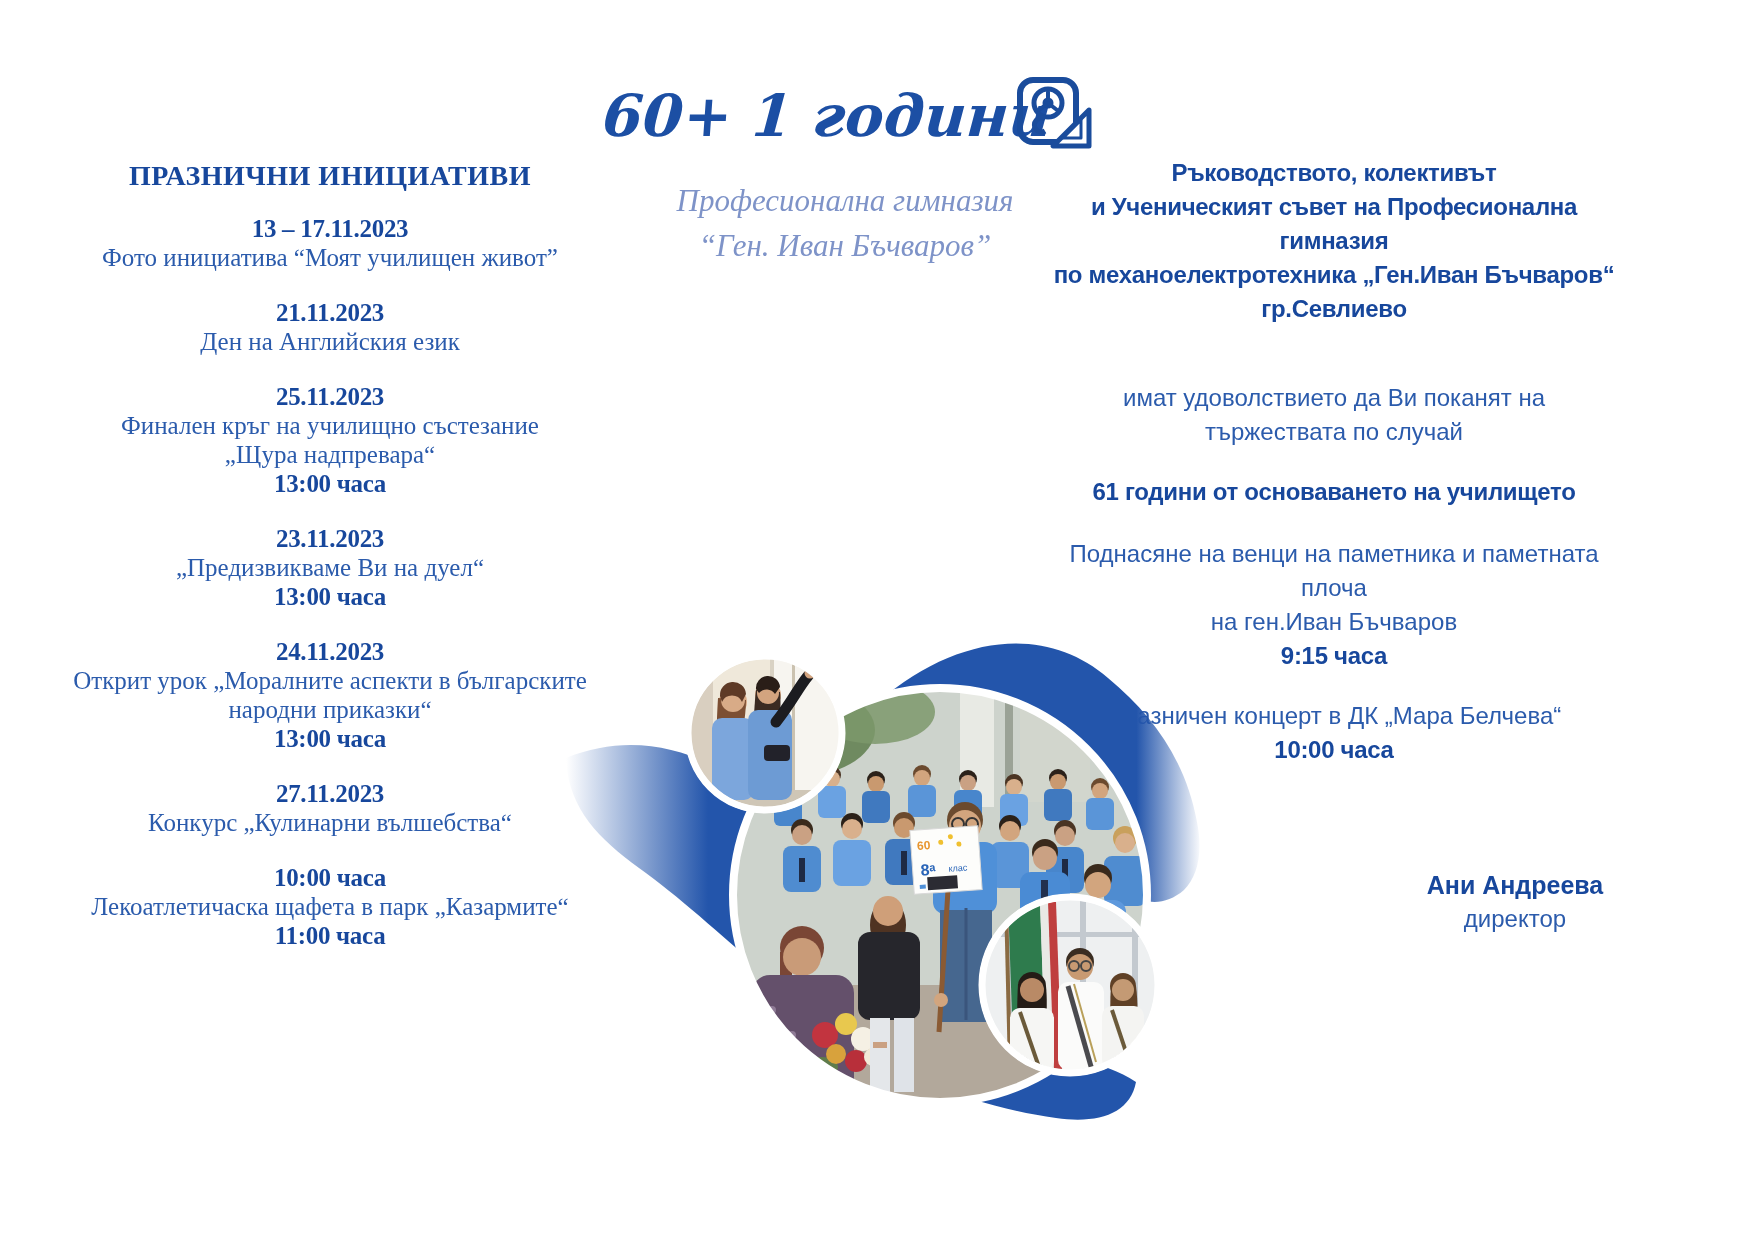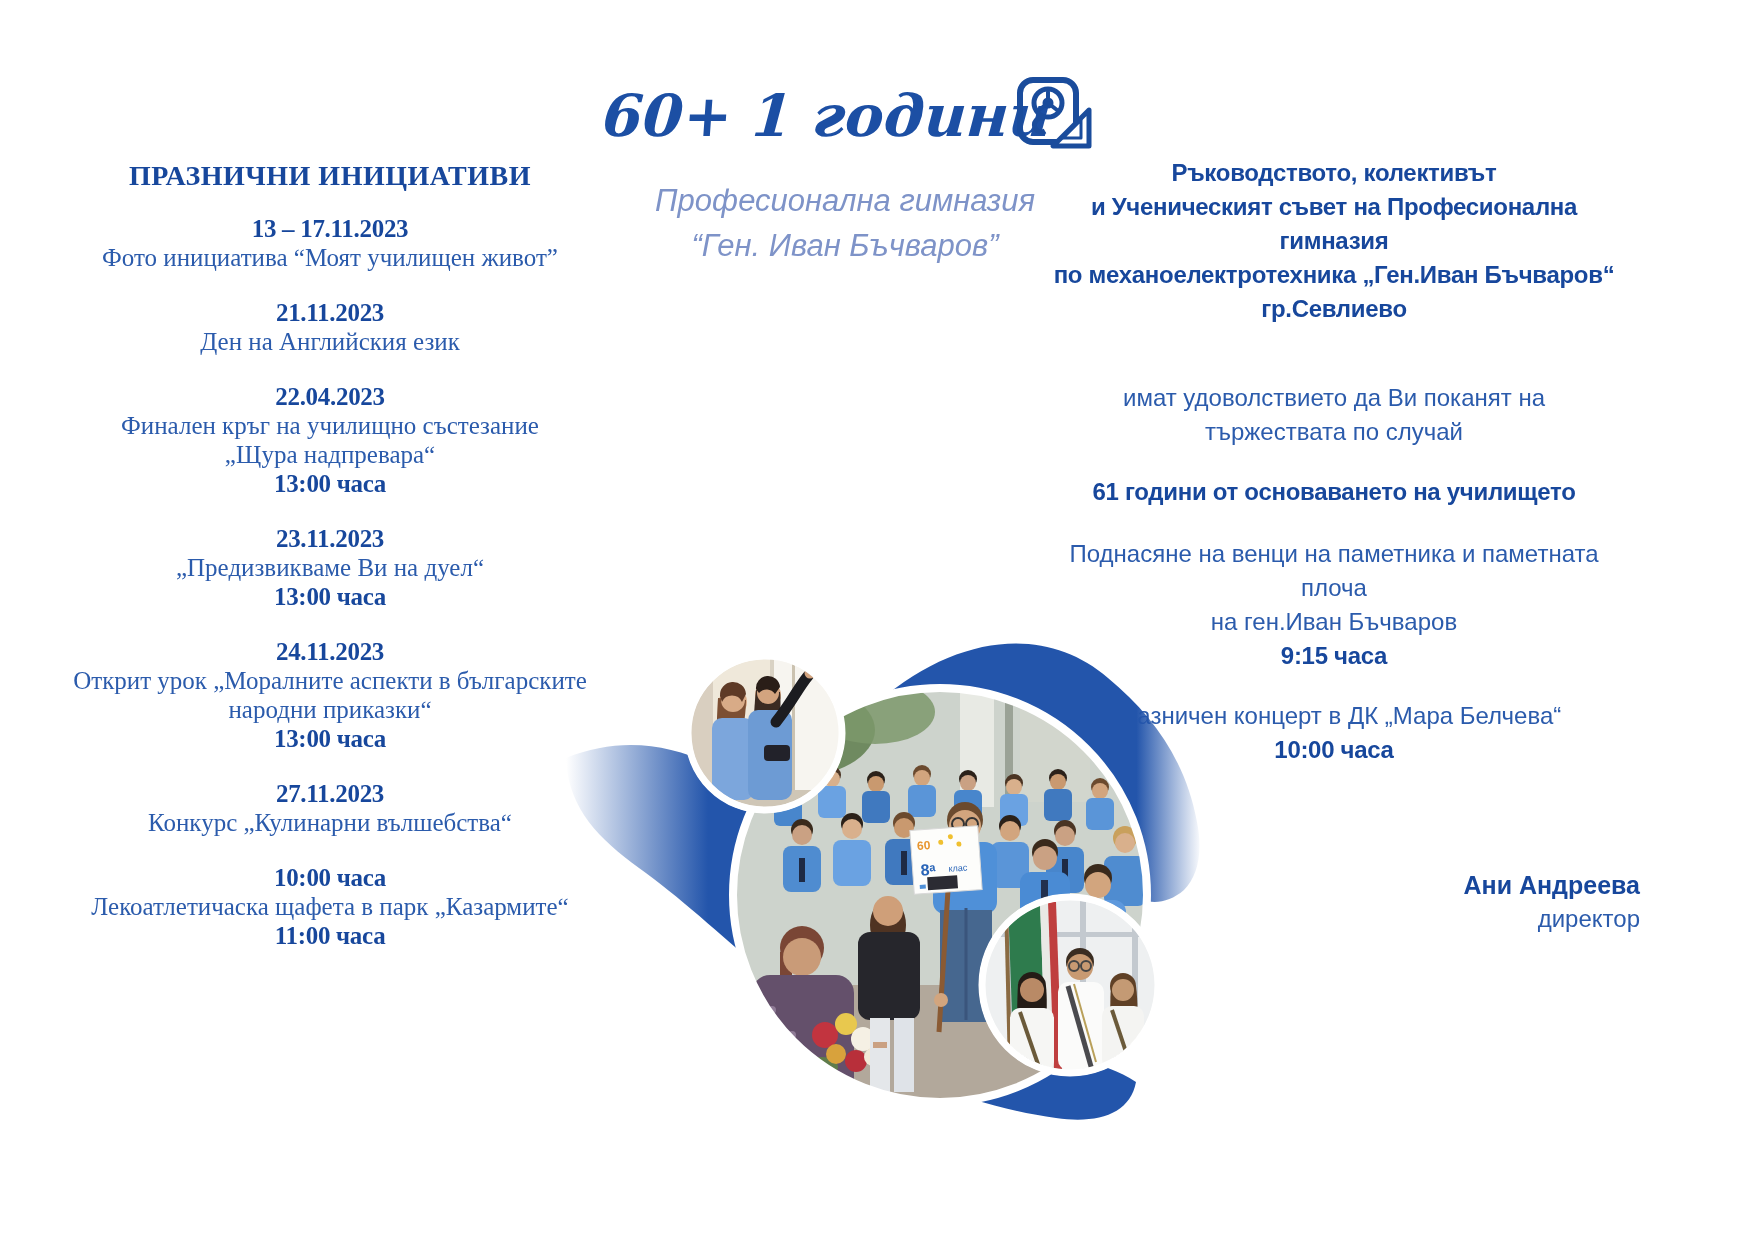--- a/index.html
+++ b/index.html
@@ -8,51 +8,51 @@
   .b{font-weight:700;color:#17479c;letter-spacing:-0.3px;}
   
   .col-left{position:absolute;left:30px;top:160px;width:600px;text-align:center;font-family:Liberation Serif, serif;}
   .col-left .title{font-size:28px;font-weight:700;color:#17479c;margin:0 0 22px 0;letter-spacing:0.5px;}
   .col-left .block{margin-bottom:26px;}
   .col-left .ln{font-size:25px;line-height:29px;}
   
   .col-right{position:absolute;left:1044px;top:156px;width:580px;text-align:center;}
   .col-right .ln{font-size:24px;line-height:34px;}
   .m1{margin-top:55px;} .m2{margin-top:26px;} .m3{margin-top:28px;} .m4{margin-top:26px;}
-  .signature{position:absolute;left:1390px;top:868px;width:250px;text-align:right;}
+  .signature{position:absolute;left:1390px;top:868px;width:250px;text-align:center;}
   .signature .name{font-size:25px;font-weight:700;color:#17479c;line-height:34px;}
   .signature .role{font-size:24px;line-height:34px;color:#2b5bac;}
   
   .c-title{position:absolute;left:587px;top:84px;width:480px;text-align:center;
            font-family:"DejaVu Serif",serif;font-style:italic;font-weight:700;
            font-size:58px;line-height:64px;color:#1c4fa4;transform:skewX(-4deg);}
   .c-logo{position:absolute;left:1015px;top:76px;width:80px;height:74px;}
   .c-sub{position:absolute;left:615px;top:178px;width:460px;text-align:center;
-         font-family:Liberation Sans, sans-serif;font-style:italic;
+         font-family:Liberation Serif, serif;font-style:italic;
          font-size:31px;line-height:45px;color:#7e93c8;}
   .art{position:absolute;left:540px;top:580px;width:720px;height:600px;}
 </style>
 </head>
 <body>
 
 <div class="page">
 
   <section class="col-left">
     <h1 class="title">ПРАЗНИЧНИ ИНИЦИАТИВИ</h1>
 
     <div class="block">
       <div class="ln b">13 – 17.11.2023</div>
       <div class="ln">Фото инициатива “Моят училищен живот”</div>
     </div>
     <div class="block">
       <div class="ln b">21.11.2023</div>
       <div class="ln">Ден на Английския език</div>
     </div>
     <div class="block">
-      <div class="ln b">22.04.2023</div>
+      <div class="ln b">25.11.2023</div>
       <div class="ln">Финален кръг на училищно състезание</div>
       <div class="ln">„Щура надпревара“</div>
       <div class="ln b">13:00 часа</div>
     </div>
     <div class="block">
       <div class="ln b">23.11.2023</div>
       <div class="ln">„Предизвикваме Ви на дуел“</div>
       <div class="ln b">13:00 часа</div>
     </div>
     <div class="block">

